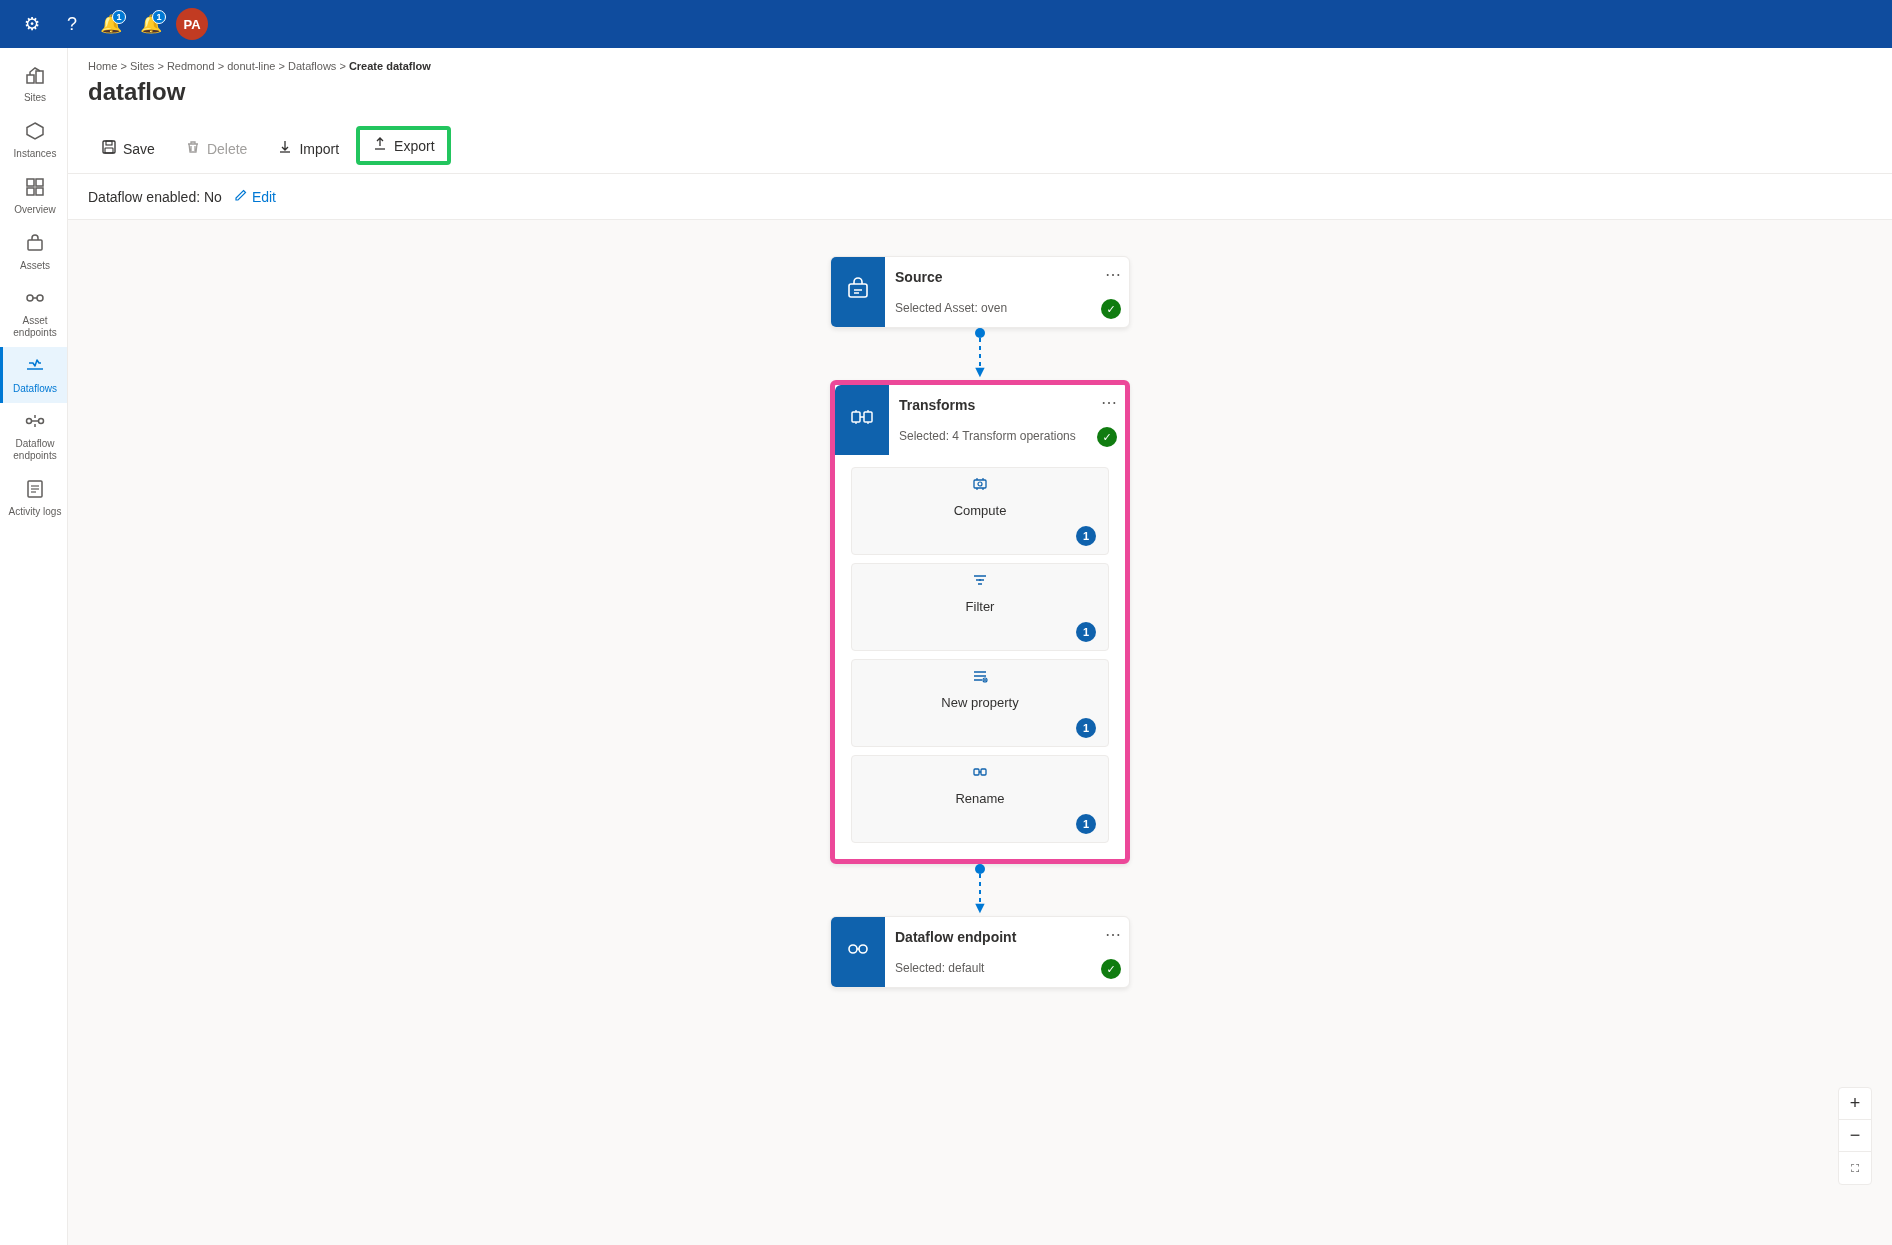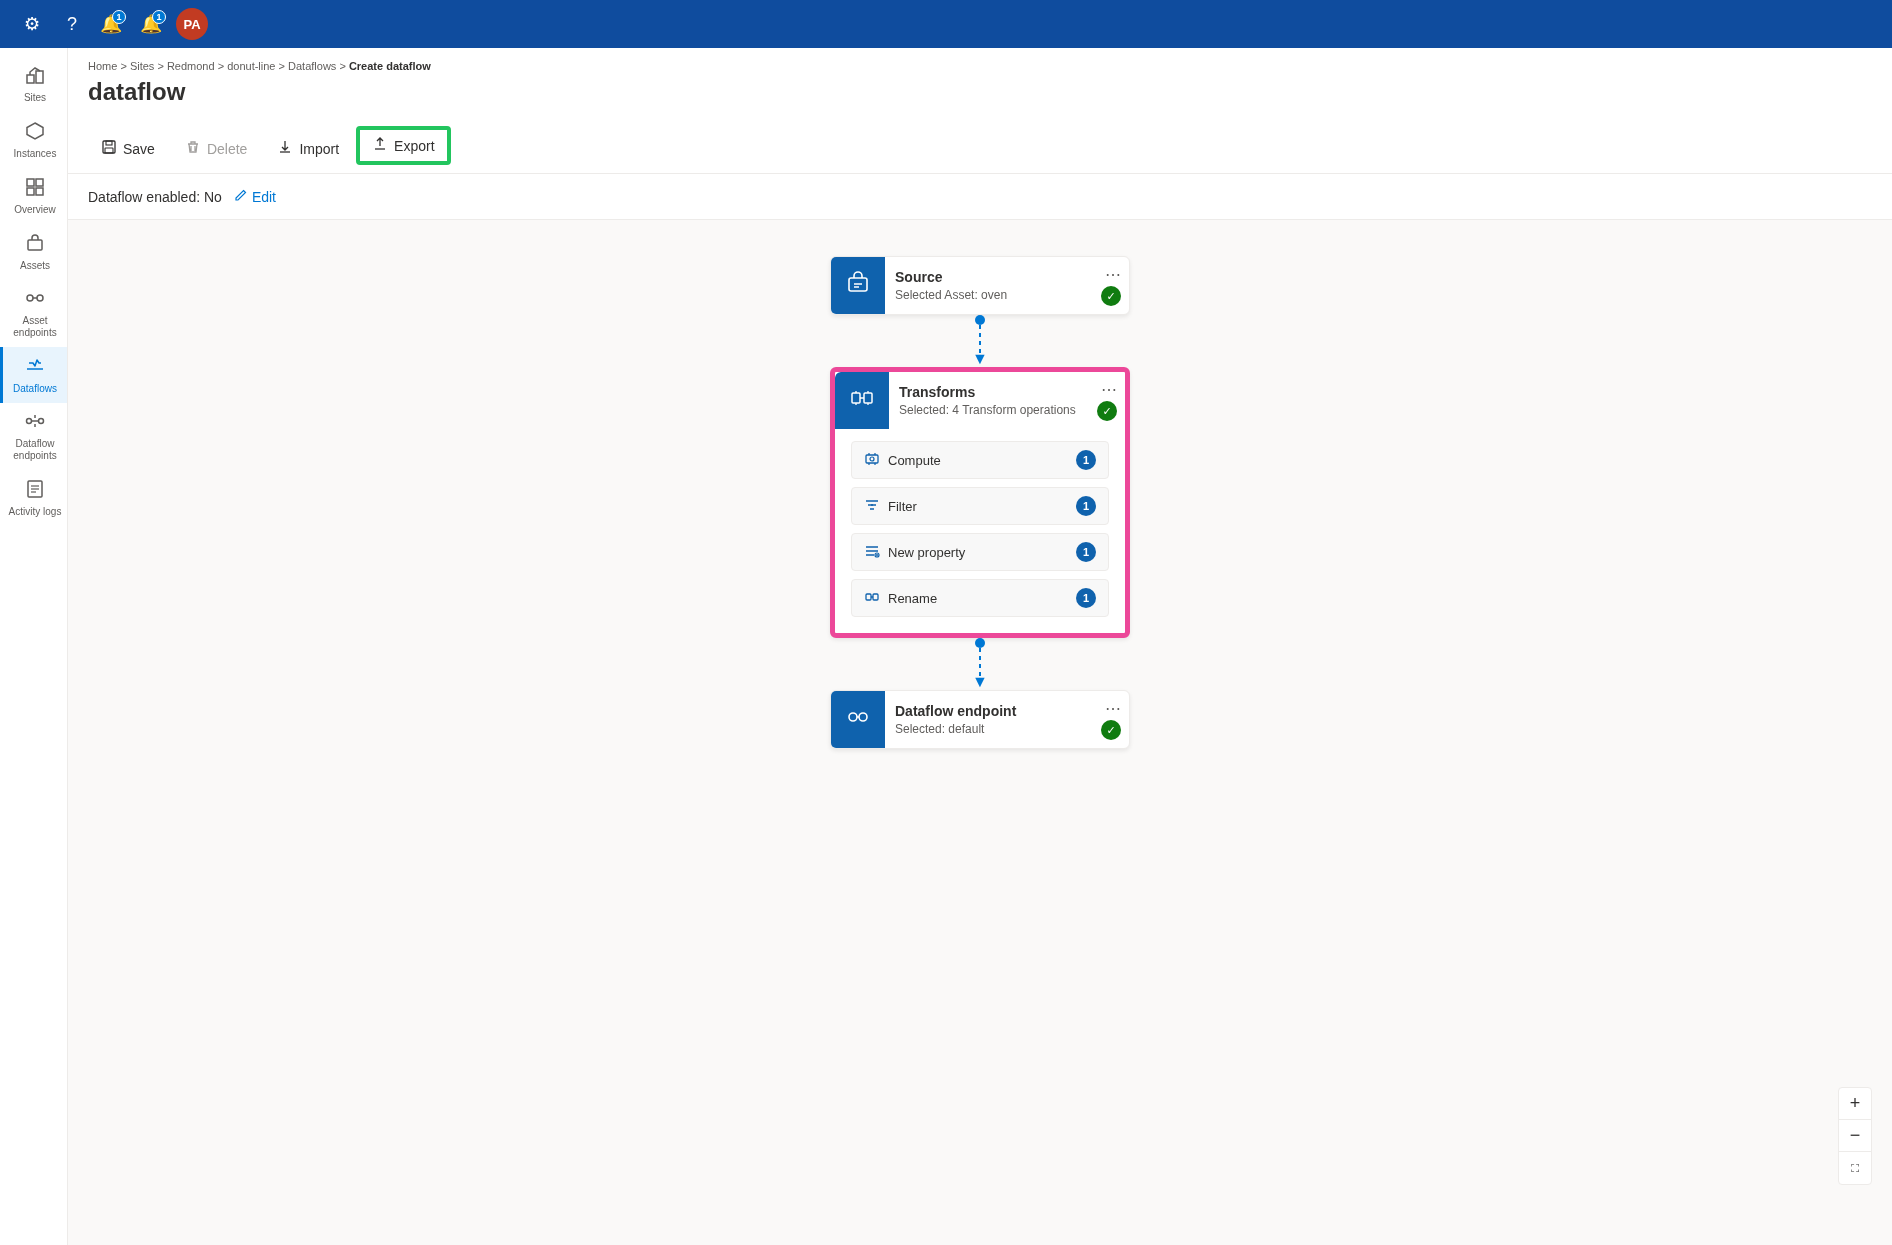--- a/index.html
+++ b/index.html
@@ -109,21 +109,21 @@
       box-shadow: 0 2px 4px rgba(0,0,0,0.08); position: relative; overflow: visible;
     }
     .flow-node-icon-col {
       background: #0f62ad; width: 54px; border-radius: 5px 0 0 5px;
       display: flex; align-items: center; justify-content: center; flex-shrink: 0;
     }
     .flow-node-icon { color: white; font-size: 22px; }
     .flow-node-body { flex: 1; padding: 12px 10px; }
     .flow-node-menu { position: absolute; top: 8px; right: 8px; background: none; border: none; cursor: pointer; font-size: 16px; color: #605e5c; }
     .flow-node-title { font-size: 14px; font-weight: 600; color: #323130; }
-    .flow-node-subtitle { font-size: 12px; color: #605e5c; margin-top: 3px; }
+    .flow-node-subtitle { font-size: 12px; color: #605e5c; margin-top: 16px; }
     .flow-node-check {
       position: absolute; bottom: 8px; right: 8px;
       background: #107c10; border-radius: 50%; width: 20px; height: 20px;
       display: flex; align-items: center; justify-content: center; color: white; font-size: 11px;
     }
 
     
     .connector {
       display: flex; flex-direction: column; align-items: center; height: 52px; position: relative;
     }
@@ -139,21 +139,21 @@
       background: white; border: 5px solid #ec4899; border-radius: 6px;
       width: 300px; box-shadow: 0 2px 4px rgba(0,0,0,0.08); overflow: visible;
     }
     .transforms-header {
       display: flex; align-items: stretch; border-radius: 6px 6px 0 0; overflow: hidden;
     }
     .transforms-body { padding: 12px 16px 16px; }
     .transform-item {
       background: #f8f8f8; border: 1px solid #edebe9; border-radius: 4px;
       display: flex; align-items: center; padding: 8px 12px;
-      margin-bottom: 8px; gap: 8px; font-size: 13px; color: #323130;
+      margin-bottom: 8px; gap: 8px; font-size: 13px; color: #323130; flex-direction: column;
     }
     .transform-item:last-child { margin-bottom: 0; }
     .transform-icon { color: #0f62ad; font-size: 14px; }
     .transform-badge {
       margin-left: auto; background: #0f62ad; color: white;
       border-radius: 50%; width: 20px; height: 20px; font-size: 11px;
       display: flex; align-items: center; justify-content: center; font-weight: 600;
     }
 
     

